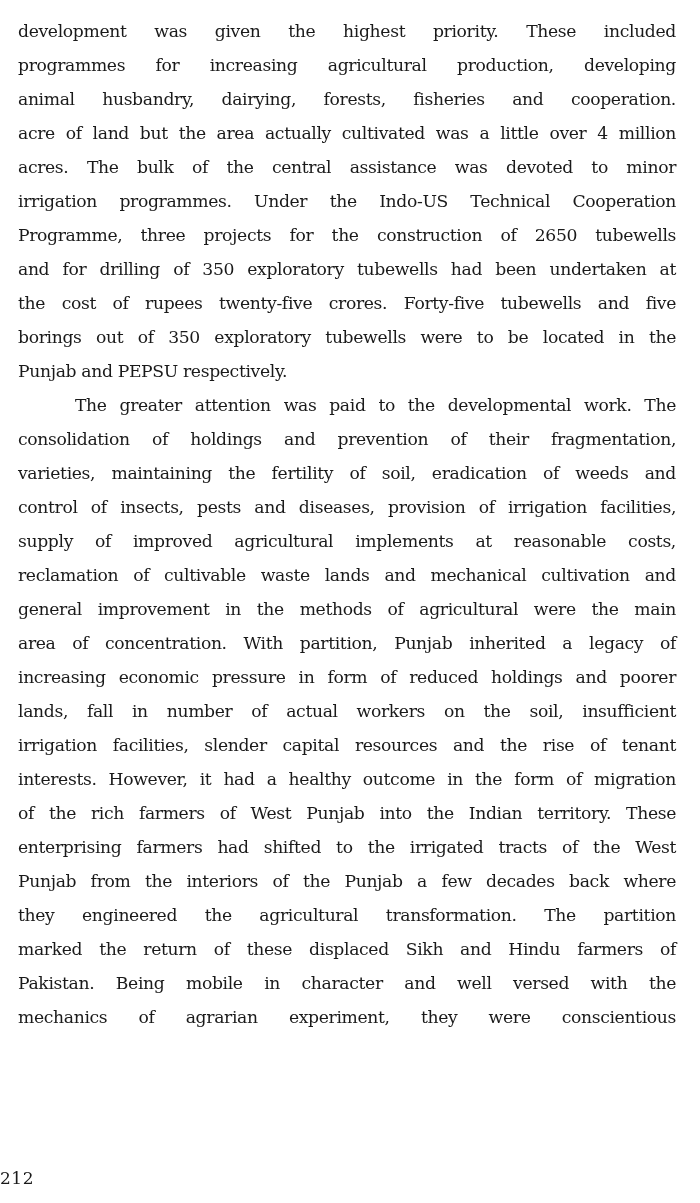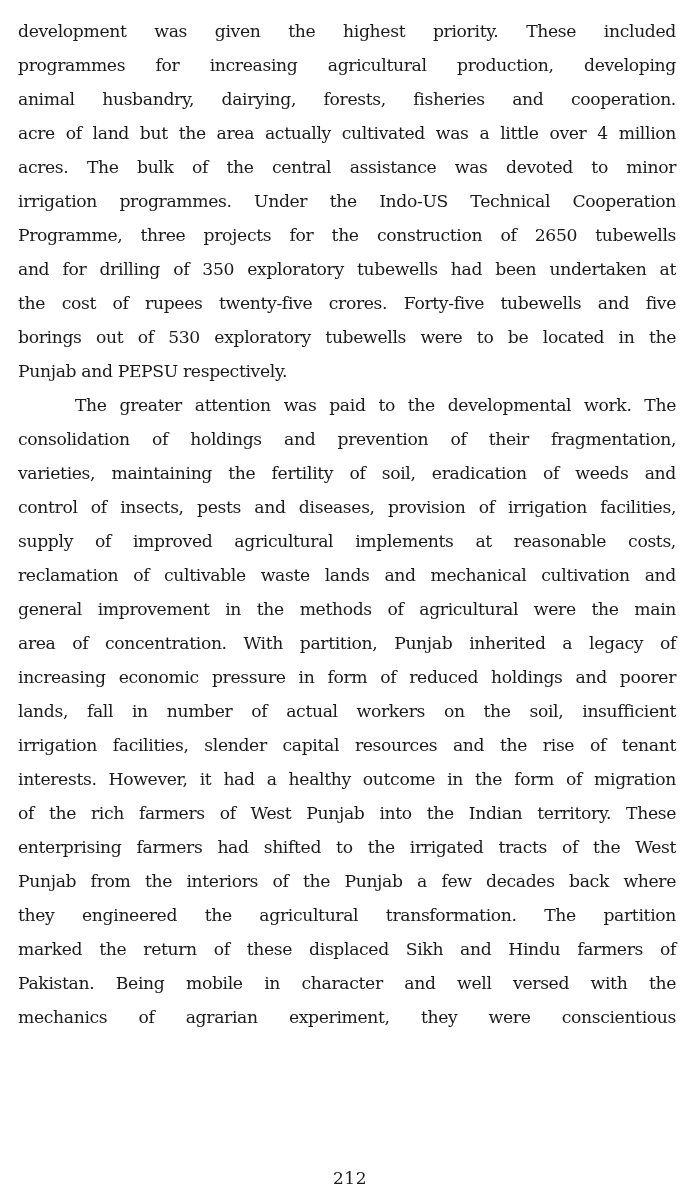--- a/index.html
+++ b/index.html
@@ -37,41 +37,41 @@
       text-align-last: left;
     }
     .line.indent {
       padding-left: 57px;
     }
     .page-number {
       position: absolute;
       left: 0;
       width: 700px;
       top: 1165px;
-      text-align: center;
+      text-align: left;
       font-size: 17px;
       line-height: 26px;
       letter-spacing: 0.5px;
     }
   </style>
 </head>
 <body>
 
 <div class="page">
   <div>
     <span class="line">development was given the highest priority. These included</span>
     <span class="line">programmes for increasing agricultural production, developing</span>
     <span class="line">animal husbandry, dairying, forests, fisheries and cooperation.</span>
     <span class="line">acre of land but the area actually cultivated was a little over 4 million</span>
     <span class="line">acres. The bulk of the central assistance was devoted to minor</span>
     <span class="line">irrigation programmes. Under the Indo-US Technical Cooperation</span>
     <span class="line">Programme, three projects for the construction of 2650 tubewells</span>
     <span class="line">and for drilling of 350 exploratory tubewells had been undertaken at</span>
     <span class="line">the cost of rupees twenty-five crores. Forty-five tubewells and five</span>
-    <span class="line">borings out of 530 exploratory tubewells were to be located in the</span>
+    <span class="line">borings out of 350 exploratory tubewells were to be located in the</span>
     <span class="line last">Punjab and PEPSU respectively.</span>
   </div>
   <div>
     <span class="line indent">The greater attention was paid to the developmental work. The</span>
     <span class="line">consolidation of holdings and prevention of their fragmentation,</span>
     <span class="line">varieties, maintaining the fertility of soil, eradication of weeds and</span>
     <span class="line">control of insects, pests and diseases, provision of irrigation facilities,</span>
     <span class="line">supply of improved agricultural implements at reasonable costs,</span>
     <span class="line">reclamation of cultivable waste lands and mechanical cultivation and</span>
     <span class="line">general improvement in the methods of agricultural were the main</span>

